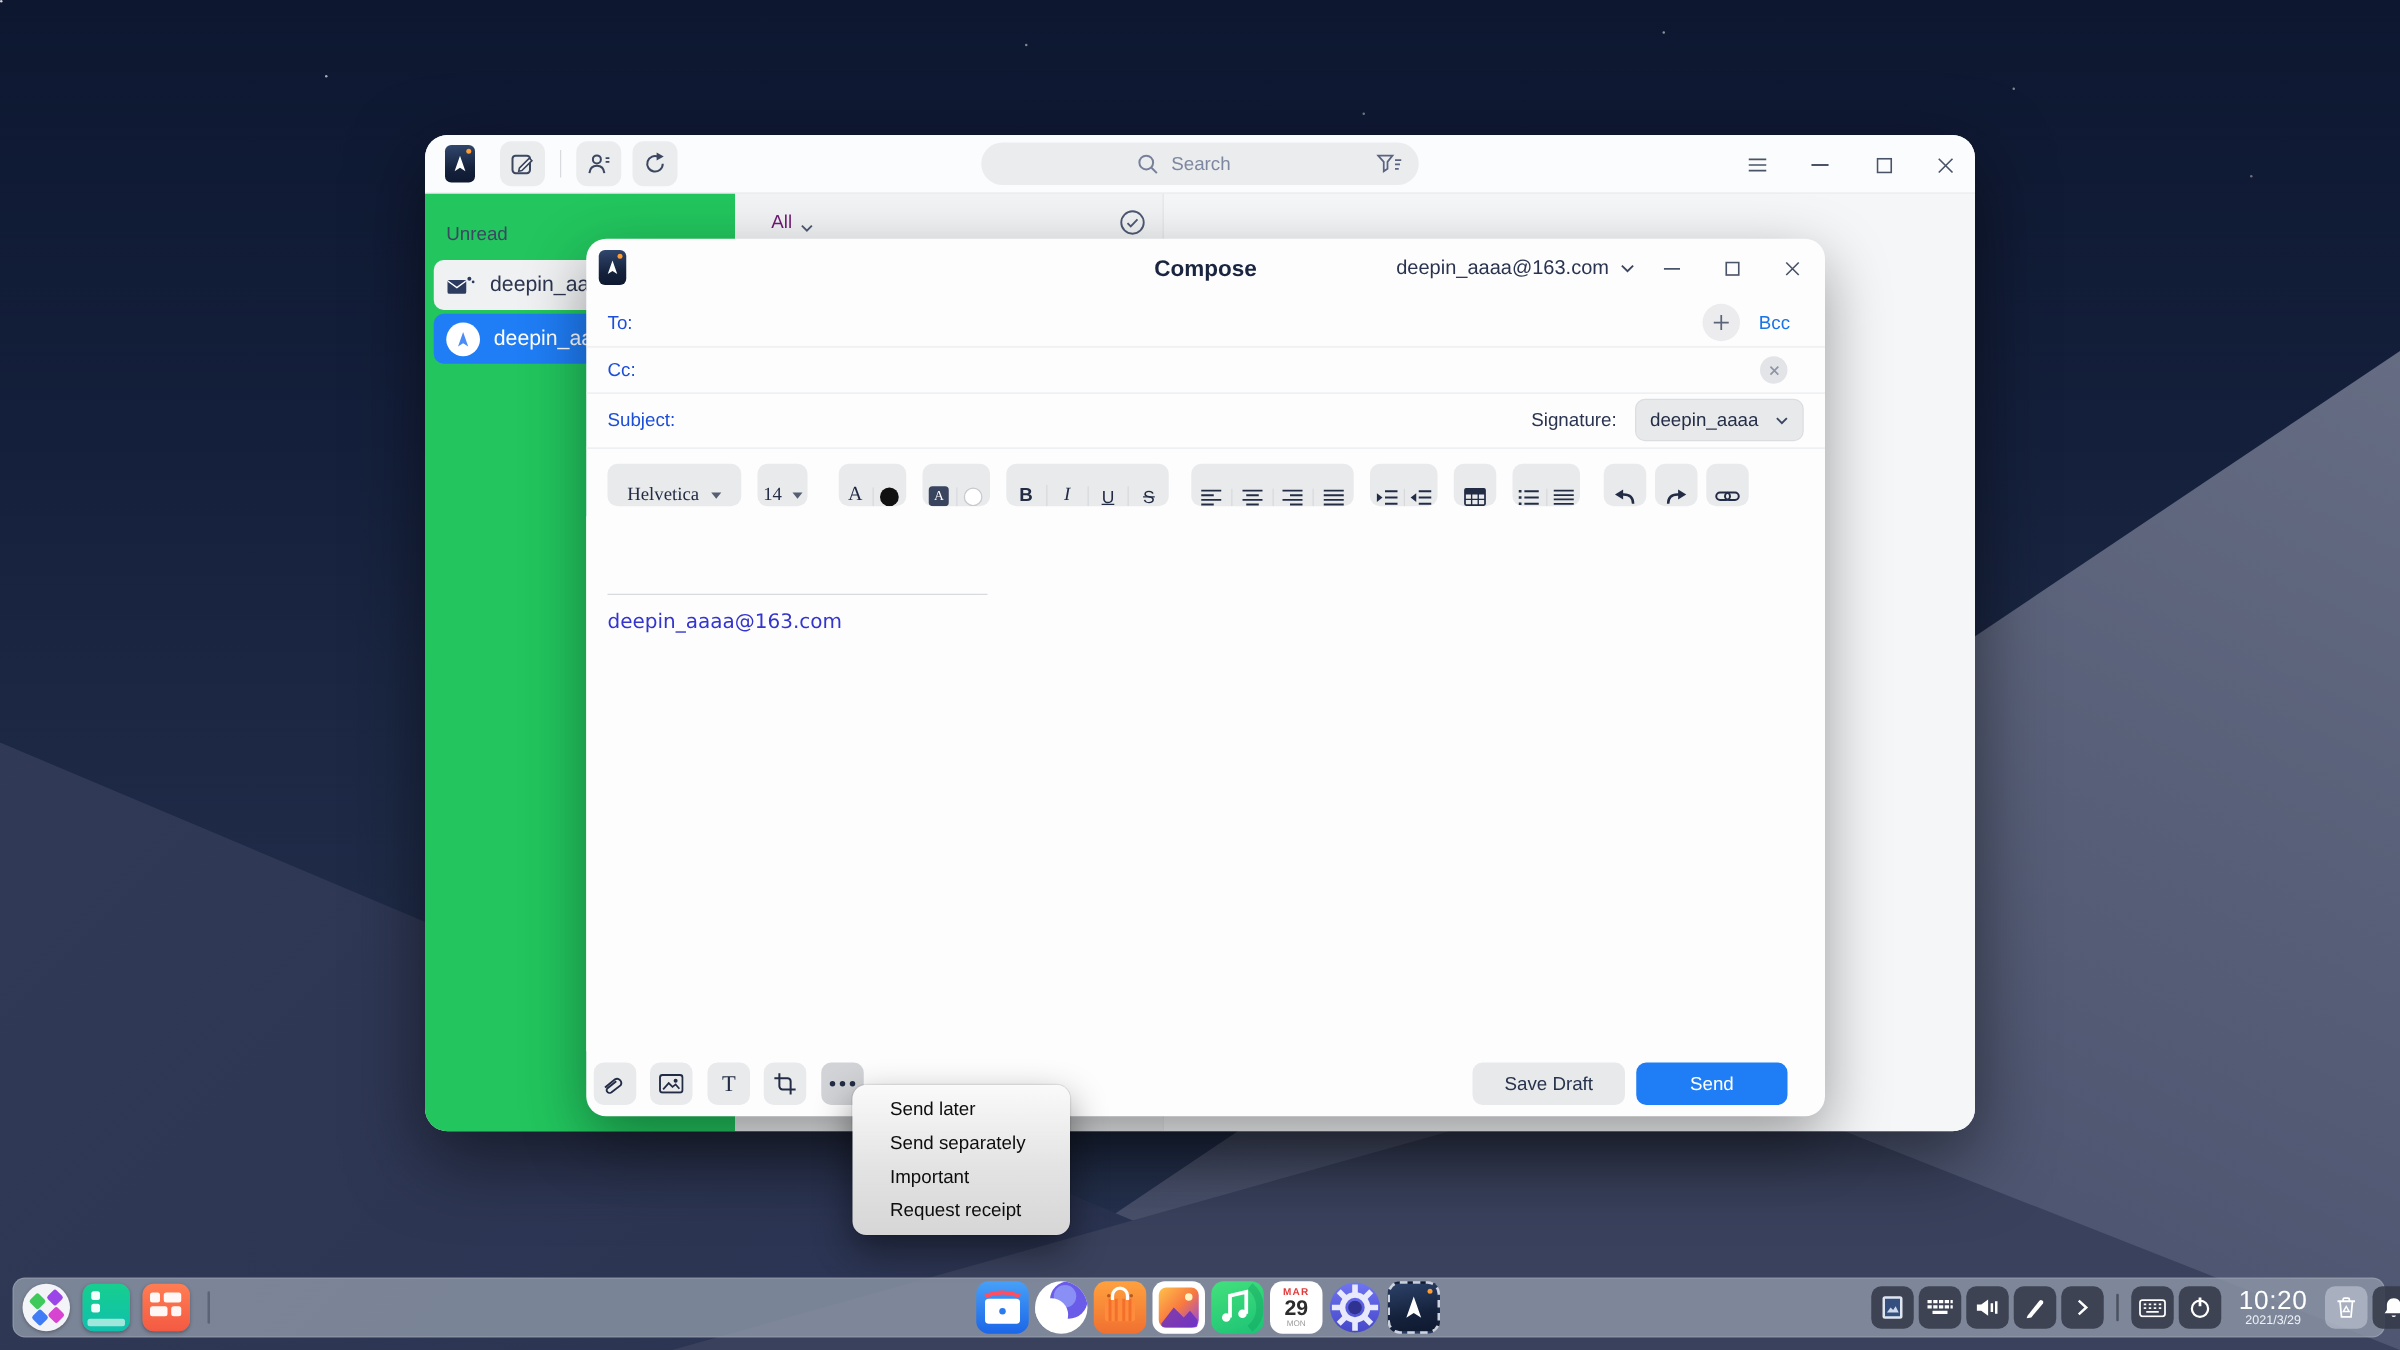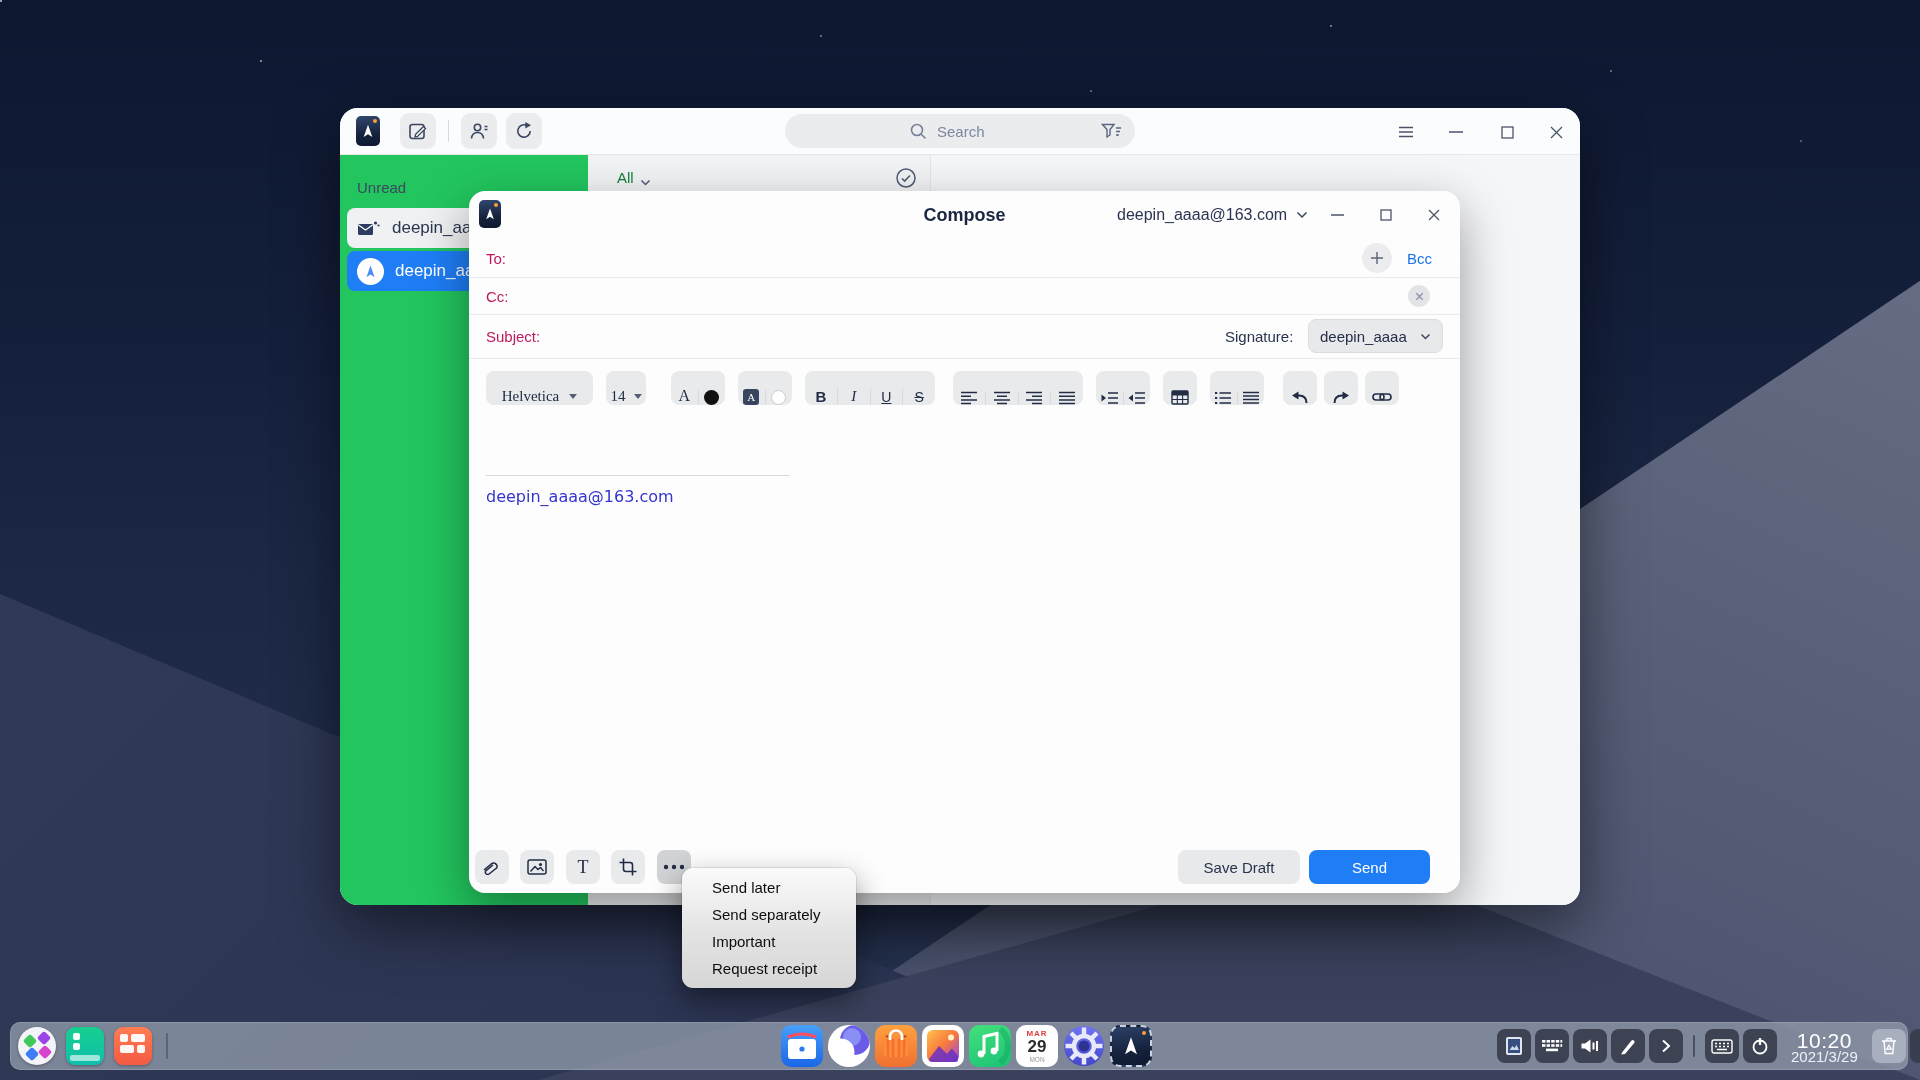--- a/index.html
+++ b/index.html
@@ -38,33 +38,33 @@
   .sb-title{position:absolute;left:17px;top:24px;font-size:15px;color:#3c4760}
   .sb-item{position:absolute;left:7px;width:234px;height:40px;border-radius:8px;display:flex;
            align-items:center;gap:11px;padding:0 10px;box-sizing:border-box;font-size:17px}
   .sb-i1{top:53px;background:#eff1f3;color:#2c3650}
   .sb-i2{top:96px;background:#1f7df5;color:#fff}
   .avatar{width:27px;height:27px;border-radius:50%;background:#fff;display:flex;align-items:center;justify-content:center}
 
   .mid{position:absolute;left:248px;top:47px;bottom:0;width:342px;background:#ecEEf0;background:#eceef0}
   .mid-bar{height:45px;background:#f2f3f5;border-bottom:1px solid #e4e5e8;display:flex;align-items:center;
            justify-content:space-between;padding:0 13px 0 29px}
-  .allw{display:flex;align-items:flex-end;gap:6px;font-size:15px;color:#15803d}
+  .allw{display:flex;align-items:flex-end;gap:6px;font-size:15px;color:#701a75}
   .rpane{position:absolute;left:590px;top:47px;right:0;bottom:0;background:#f5f6f8;border-left:1px solid #e4e5e8}
 
   
   .cw{position:absolute;left:469px;top:191px;width:991px;height:702px;background:#fdfdfe;border-radius:16px;
       box-shadow:0 18px 50px rgba(0,0,0,.38);overflow:hidden}
   .cw-h{position:relative;height:48px}
   .cw-title{position:absolute;left:0;right:0;top:0;height:48px;display:flex;align-items:center;justify-content:center;
             font-size:18px;font-weight:700;color:#1a2540}
   .acct{position:absolute;left:648px;top:0;height:48px;display:flex;align-items:center;gap:9px;font-size:16px;color:#2a3450}
   .cwc{position:absolute;top:13px;width:22px;height:22px;display:flex;align-items:center;justify-content:center}
   .row{position:relative;border-bottom:1px solid #eaebee;display:flex;align-items:center}
-  .rlabel{margin-left:17px;font-size:15px;color:#be185d}
+  .rlabel{margin-left:17px;font-size:15px;color:#1d4ed8}
   .plusbtn{position:absolute;left:893px;top:4px;width:30px;height:30px;border-radius:50%;background:#ececee;
            display:flex;align-items:center;justify-content:center}
   .bcc{position:absolute;left:938px;font-size:15px;color:#1a73e8}
   .xbtn{position:absolute;left:939px;top:7px;width:22px;height:22px;border-radius:50%;background:#e3e4e7;
         display:flex;align-items:center;justify-content:center}
   .sig-label{position:absolute;left:756px;font-size:15px;color:#2a3450}
   .sig-dd{position:absolute;left:839px;top:4px;width:135px;height:34px;background:#e8e9eb;border:1px solid #dcdde0;
           border-radius:8px;display:flex;align-items:center;justify-content:space-between;padding:0 11px;
           box-sizing:border-box;font-size:15px;color:#242e47}
 
@@ -120,21 +120,21 @@
   .cal-d{font-size:17px;font-weight:700;color:#2c2c2c;line-height:18px}
   .cal-w{font-size:6.5px;color:#9a9a9a;line-height:8px}
   .dkmail{background:linear-gradient(170deg,#2c4168 0%,#15223c 62%,#0f1930 100%);
           border:2px dashed rgba(235,240,250,.85);box-sizing:border-box;display:flex;align-items:center;justify-content:center}
   .tray{position:absolute;left:1487px;top:7px;display:flex;gap:4px;align-items:center}
   .tic{width:34px;height:34px;border-radius:8px;background:rgba(54,60,74,.9);display:flex;align-items:center;justify-content:center}
   .tic.lite{background:rgba(232,237,246,.38)}
   .tr-sep{width:2px;height:22px;background:rgba(40,46,60,.6);margin:0 6px;border-radius:1px}
   .clock{margin:0 10px;text-align:center;color:#fff}
   .clock .t{font-size:21px;line-height:21px;letter-spacing:.5px}
-  .clock .d{font-size:15px;line-height:12px;color:#eef1f6}
+  .clock .d{font-size:10px;line-height:12px;color:#eef1f6}
   svg{display:block}
 </style>
 </head>
 <body>
 
 <div id="screen">
   <div class="layer m1"></div>
   <div class="layer m2"></div>
   <div class="layer m3"></div>
   <div class="stars"></div>

